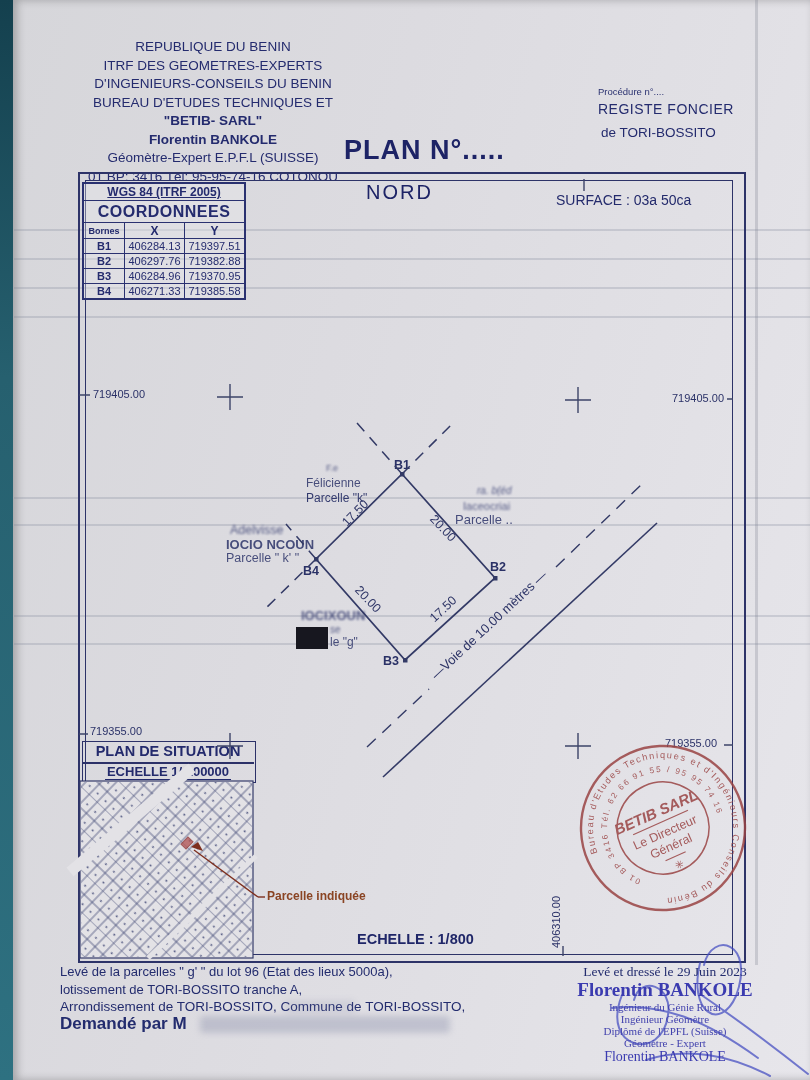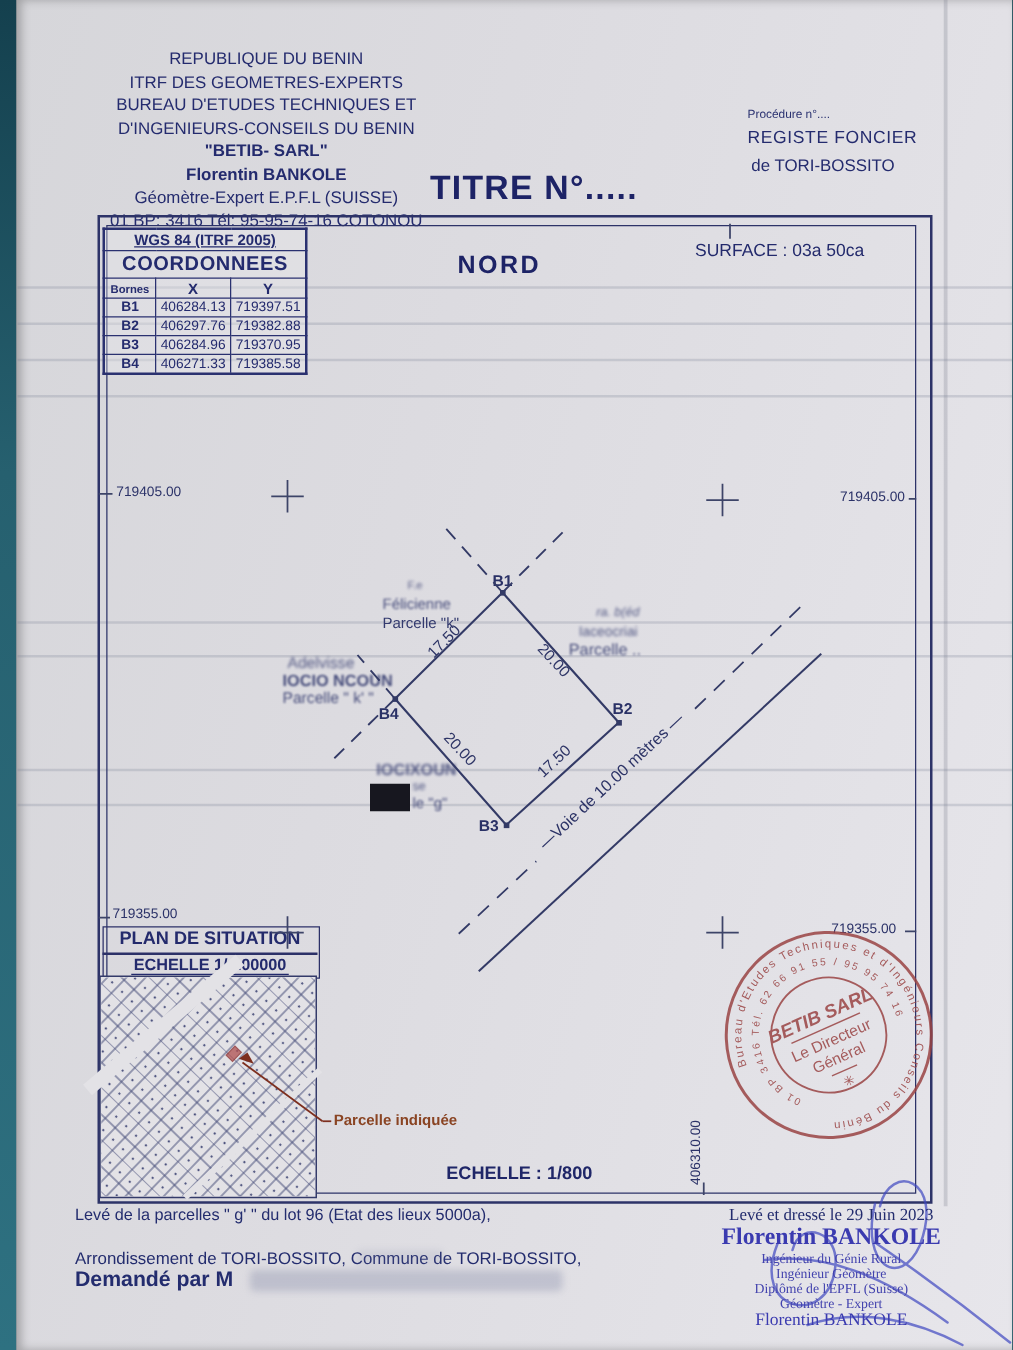--- a/index.html
+++ b/index.html
@@ -14,21 +14,21 @@
   .scanline{left:14px;width:796px;height:2px;background:rgba(125,130,150,.26);}
   .ink{color:#242b6e;}
   .hdr{left:57px;top:38px;width:312px;text-align:center;line-height:18.5px;font-size:13.5px;}
   .hdr .b{font-weight:bold;}
   #titre{left:344px;top:135px;font-size:27px;font-weight:bold;letter-spacing:1px;color:#1d2366;}
   .proc{left:598px;top:86px;font-size:9.5px;color:#2a3170;}
   .reg1{left:598px;top:101px;font-size:14px;letter-spacing:.5px;}
   .reg2{left:601px;top:125px;font-size:13.5px;}
   .frame{border:2px solid #2d3368;}
   .frame-in{border:1.5px solid #2d3368;}
-  #nord{left:366px;top:181px;font-size:20px;font-weight:bold;letter-spacing:2px;color:#1d2366;margin-top:20px;}
+  #nord{left:366px;top:181px;font-size:20px;font-weight:normal;letter-spacing:2px;color:#1d2366;}
   #surface{left:556px;top:192px;font-size:14px;color:#232a6c;}
   table.coords{position:absolute;left:82px;top:182px;border-collapse:collapse;
                border:2px solid #2a3170;background:rgba(235,234,238,.35);}
   table.coords td,table.coords th{border:1px solid #2a3170;padding:0 2px;color:#242b6e;}
   .t-sys{font-size:12px;font-weight:600;text-align:center;height:16px;text-decoration:underline;}
   .t-title{font-size:16px;font-weight:600;text-align:center;height:21px;letter-spacing:.5px;}
   .t-h0{font-size:9px;width:36px;text-align:center;height:15px;}
   .t-h{font-size:12px;width:55px;text-align:center;}
   .t-b{font-size:11px;font-weight:600;text-align:center;height:14px;}
   .t-v{font-size:11px;text-align:center;white-space:nowrap;}
@@ -61,29 +61,29 @@
   <div class="abs scanline" style="top:287px"></div>
   <div class="abs scanline" style="top:316px"></div>
   <div class="abs scanline" style="top:497px"></div>
   <div class="abs scanline" style="top:524px"></div>
   <div class="abs scanline" style="top:615px"></div>
   <div class="abs scanline" style="top:643px"></div>
 
   <div class="abs hdr">
     <div>REPUBLIQUE DU BENIN</div>
     <div>ITRF DES GEOMETRES-EXPERTS</div>
+    <div>D'INGENIEURS-CONSEILS DU BENIN</div>
     <div>BUREAU D'ETUDES TECHNIQUES ET</div>
-    <div>D'INGENIEURS-CONSEILS DU BENIN</div>
     <div class="b">"BETIB- SARL"</div>
     <div class="b">Florentin BANKOLE</div>
     <div>Géomètre-Expert E.P.F.L (SUISSE)</div>
     <div>01 BP: 3416 Tél: 95-95-74-16 COTONOU</div>
   </div>
 
-  <div id="titre" class="abs">TITRE N°.....</div>
+  <div id="titre" class="abs">PLAN N°.....</div>
 
   <div class="abs proc">Procédure n°....</div>
   <div class="abs reg1 ink">REGISTE FONCIER</div>
   <div class="abs reg2 ink">de TORI-BOSSITO</div>
 
   <div class="abs frame" style="left:78px;top:172px;width:664px;height:787px;"></div>
   <div class="abs frame-in" style="left:85px;top:180px;width:646px;height:773px;"></div>
 
   <div id="nord" class="abs">NORD</div>
   <div id="surface" class="abs">SURFACE : 03a 50ca</div>
@@ -238,20 +238,21 @@
     <g fill="none" stroke="#3f48c0" stroke-width="2" opacity="0.7" stroke-linecap="round">
       <path d="M 622,995 C 600,1050 662,1062 668,1015 C 673,985 640,975 634,1000"></path>
       <path d="M 700,963 C 688,1012 720,1032 736,996 C 756,942 712,930 704,965"></path>
       <path d="M 612,1008 C 660,1002 706,1020 758,1058"></path>
       <path d="M 700,994 C 738,1020 778,1050 808,1074"></path>
       <path d="M 646,1060 C 688,1046 732,1056 770,1076"></path>
     </g>
   </svg>
 
   <div class="abs fl" style="top:964px;font-size:13px;">Levé de la  parcelles " g' " du lot 96 (Etat des lieux 5000a),</div>
+  <div class="abs fl" style="top:982px;font-size:13px;">lotissement de TORI-BOSSITO tranche A,</div>
   <div class="abs fl" style="top:999px;font-size:13.5px;">Arrondissement de TORI-BOSSITO, Commune  de TORI-BOSSITO,</div>
   <div class="abs fl" style="top:1014px;font-size:17px;font-weight:bold;">Demandé par M</div>
   <div class="abs smudge" style="left:200px;top:1016px;width:250px;height:17px;"></div>
   <div class="abs smudge" style="left:285px;top:1000px;width:70px;height:13px;opacity:.5;"></div>
 
   <div class="abs fr" style="top:964px;font-size:13.5px;">Levé et dressé le 29 Juin 2023</div>
   <div class="abs fr" style="top:979px;font-size:19px;font-weight:bold;font-family:'Liberation Serif',serif;color:#3b3bb0;">Florentin BANKOLE</div>
   <div class="abs fr" style="top:1001px;font-size:11px;color:#4343ae;">Ingénieur du Génie Rural</div>
   <div class="abs fr" style="top:1013px;font-size:11px;color:#4343ae;">Ingénieur Géomètre</div>
   <div class="abs fr" style="top:1025px;font-size:11px;color:#4343ae;">Diplômé de l'EPFL (Suisse)</div>

